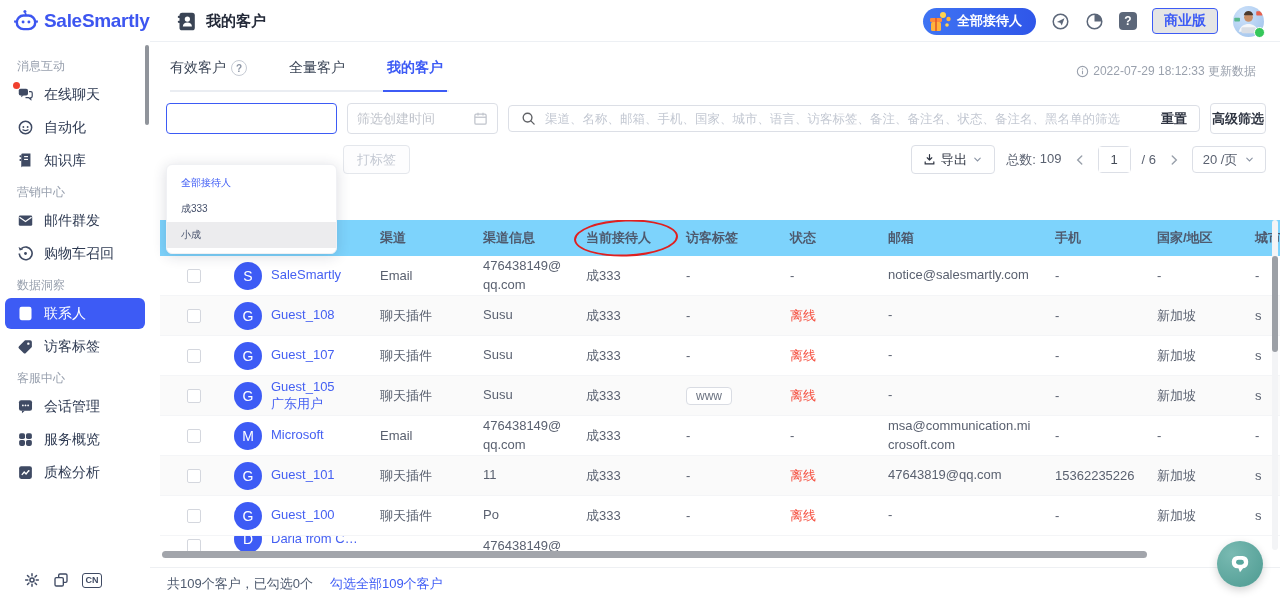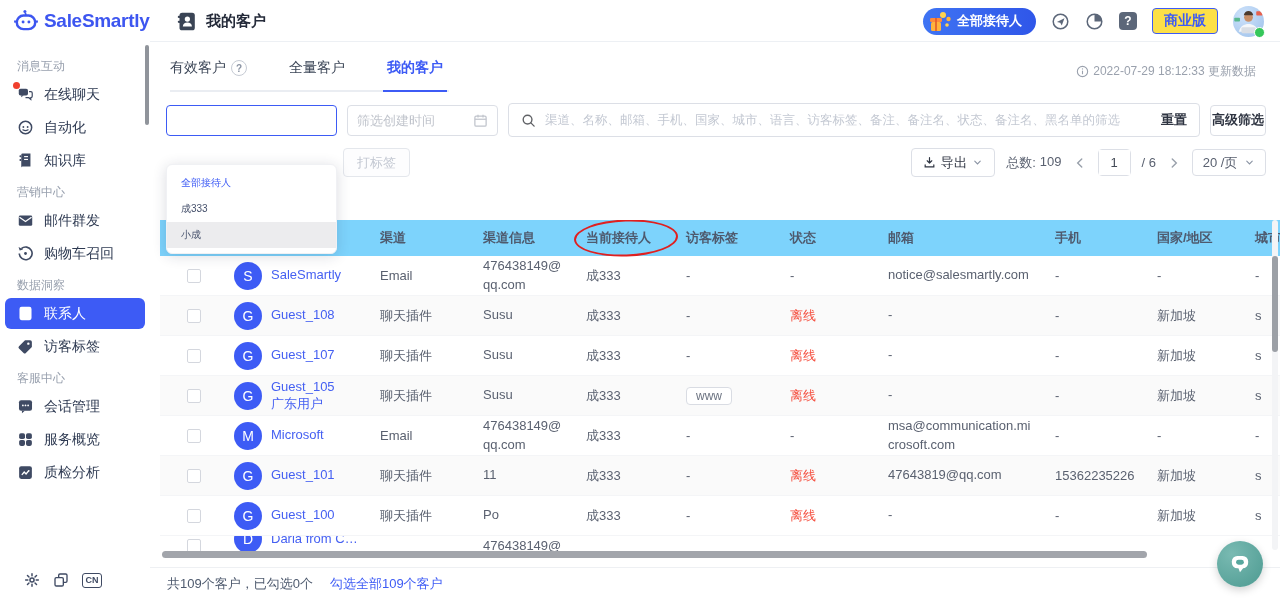--- a/index.html
+++ b/index.html
@@ -20,21 +20,21 @@
   .invite-btn { position:relative; height:27px; padding:0 14px 0 34px; border-radius:14px;
     background:linear-gradient(90deg,#3f74f3,#2f56e9); color:#fff; font-size:13px; font-weight:bold;
     display:flex; align-items:center; cursor:pointer; }
   .invite-gift { position:absolute; left:4px; top:2px; width:26px; height:23px; }
   .invite-spark { position:absolute; right:-2px; top:-3px; width:7px; height:7px; background:#fff;
     transform:rotate(45deg); clip-path:polygon(50% 0,62% 38%,100% 50%,62% 62%,50% 100%,38% 62%,0 50%,38% 38%); }
   .tb-icon { width:19px; height:19px; color:#5c6779; cursor:pointer; }
   .help-badge { width:18px; height:18px; border-radius:4px; background:#5c6779; color:#fff; font-size:12px;
     font-weight:bold; display:flex; align-items:center; justify-content:center; cursor:pointer; }
   .plan-btn { border:1px solid #3d5bf5; color:#3d5bf5; border-radius:4px; padding:3px 11px;
-    font-size:14px; font-weight:bold; cursor:pointer; background:#fde047; }
+    font-size:14px; font-weight:bold; cursor:pointer; background:#e5e5e5; }
   .avatar { position:relative; width:31px; height:31px; border-radius:50%;
     background:radial-gradient(circle at 35% 30%, #cfe3fb, #9cc0ea); overflow:visible; cursor:pointer; }
   .avatar svg { width:31px; height:31px; border-radius:50%; }
   .avatar::after { content:""; position:absolute; right:-1px; bottom:-1px; width:9px; height:9px;
     border-radius:50%; background:#35c75a; border:1.5px solid #fff; }
 
   
   .sidebar { position:absolute; top:42px; left:0; bottom:0; width:150px; background:#fff;
     display:flex; flex-direction:column; padding-top:8px; z-index:30; }
   .sidebar-scroll { position:absolute; right:1px; top:3px; width:4px; height:80px; border-radius:2px; background:#90949b; }
@@ -62,21 +62,21 @@
   .update-info { margin-left:auto; display:flex; align-items:center; gap:4px; font-size:12px; color:#9aa1ad; padding-bottom:12px; }
   .update-info .icon { width:13px; height:13px; }
 
   .filter-row { display:flex; align-items:center; gap:10px; padding:11px 14px 0 16px; }
   .select-input { width:171px; height:31px; border:1.5px solid #3d5bf5; border-radius:4px; background:#fff; cursor:pointer; }
   .date-input { width:151px; height:31px; border:1px solid #dcdfe6; border-radius:4px; display:flex;
     align-items:center; justify-content:space-between; padding:0 9px; cursor:pointer; }
   .date-input input { border:none; outline:none; width:100px; font-size:13px; color:#606266; font-family:inherit; }
   .date-input input::placeholder { color:#c0c4cc; }
   .date-input .icon { width:15px; height:15px; color:#c0c4cc; }
-  .search-box { flex:1; height:34px; border:1px solid #dcdfe6; border-radius:4px; display:flex;
+  .search-box { flex:1; height:27px; border:1px solid #dcdfe6; border-radius:4px; display:flex;
     align-items:center; gap:9px; padding:0 12px; }
   .search-box .icon { width:15px; height:15px; color:#606266; flex-shrink:0; }
   .search-box input { flex:1; border:none; outline:none; font-size:12.5px; color:#606266;
     font-family:inherit; min-width:0; }
   .search-box input::placeholder { color:#c3c8d2; }
   .reset-btn { font-size:13px; font-weight:bold; color:#2f3542; cursor:pointer; flex-shrink:0; }
   .advanced-btn { height:31px; border:1px solid #dcdfe6; border-radius:4px; padding:0 1px; font-size:13px;
     font-weight:bold; color:#2f3542; display:flex; align-items:center; background:#fff; cursor:pointer; flex-shrink:0; }
 
   .action-row { display:flex; align-items:center; padding:11px 14px 0 16px; height:40px; }

